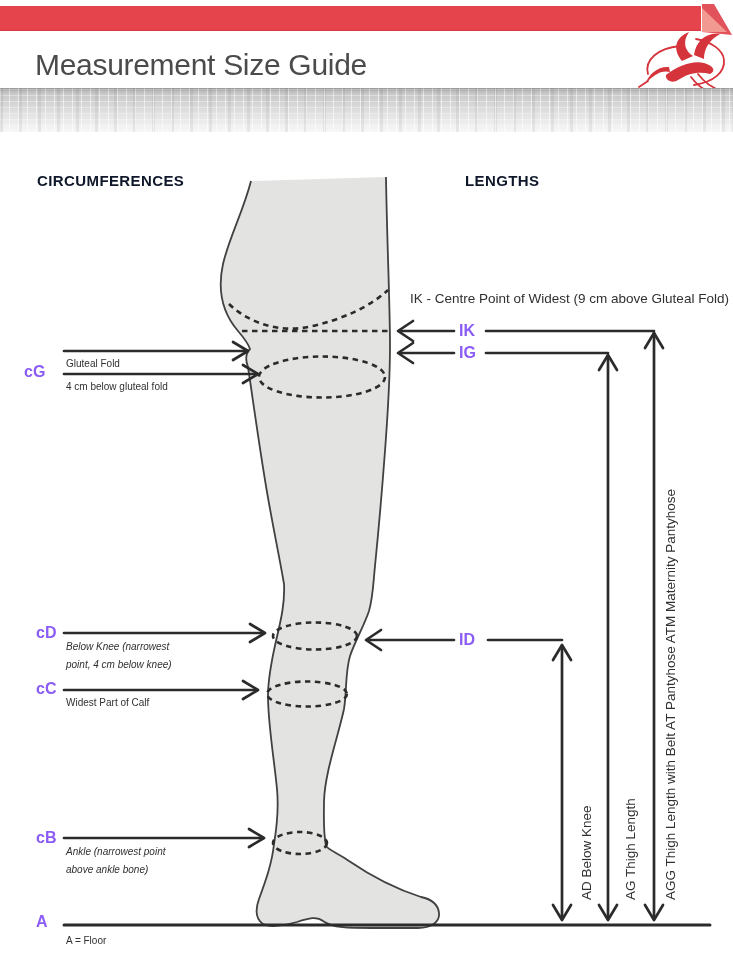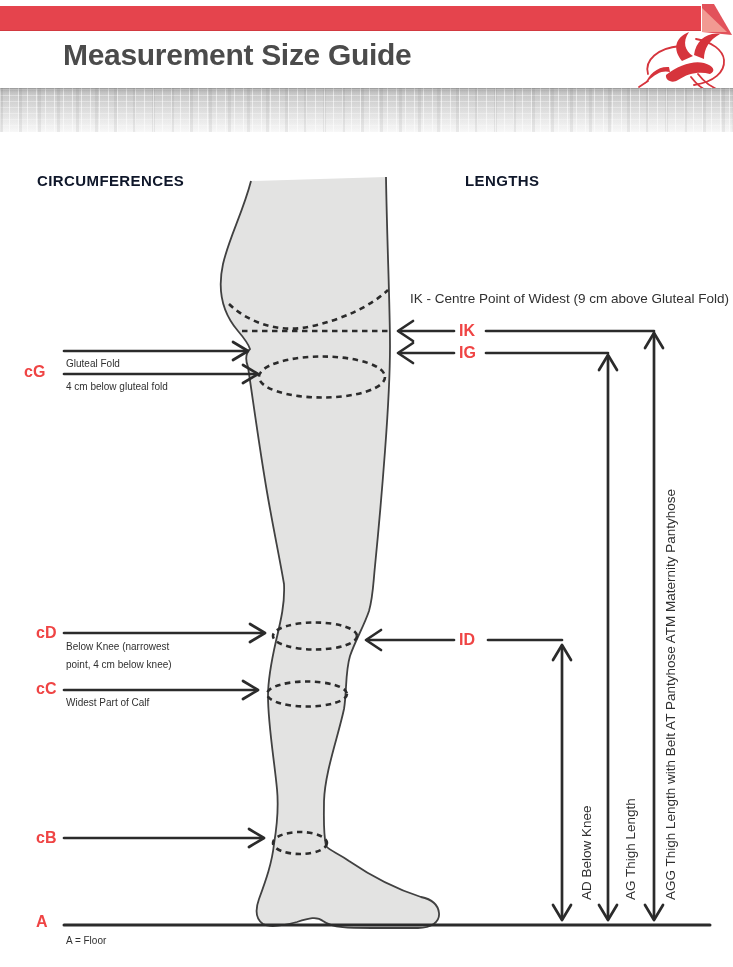--- a/index.html
+++ b/index.html
@@ -1,34 +1,34 @@
 <!DOCTYPE html>
 <html><head>
 <meta charset="utf-8">
 <style>
   html,body{margin:0;padding:0;background:#fff;}
   .page{position:relative;width:733px;height:967px;background:#fff;overflow:hidden;
         font-family:"Liberation Sans","DejaVu Sans",sans-serif;color:#333;}
   
   .red-bar{position:absolute;left:0;top:6px;width:701px;height:24px;background:#e5444d;border-bottom:1px solid #d23940;}
   .fold{position:absolute;left:701px;top:3px;}
-  .title{position:absolute;left:35px;top:38px;font-size:30px;font-weight:700;color:#4b4b4b;letter-spacing:-0.3px;margin-left:28px;}
+  .title{position:absolute;left:35px;top:48px;font-size:30px;font-weight:400;color:#4b4b4b;letter-spacing:-0.3px;}
   .logo{position:absolute;left:636px;top:30px;}
   .band{position:absolute;left:0;top:88px;width:733px;height:44px;
     background:
       repeating-linear-gradient(90deg, rgba(255,255,255,.55) 0 1px, rgba(0,0,0,0) 1px 9px),
       repeating-linear-gradient(90deg, rgba(150,150,150,.20) 0 3px, rgba(205,205,205,.12) 3px 19px),
       repeating-linear-gradient(0deg, rgba(255,255,255,.40) 0 1px, rgba(0,0,0,0) 1px 6px),
       linear-gradient(180deg,#bfbfbf 0,#d6d6d6 35%,#ececec 70%,#fdfdfd 100%);
     box-shadow:inset 0 3px 4px -2px rgba(90,90,90,.55);}
   
   .diagram{position:absolute;left:0;top:0;width:733px;height:967px;}
   .lbl{position:absolute;font-size:10px;line-height:17.5px;color:#303030;white-space:nowrap;}
-  .lbl .ln{display:block;}
-  .code{position:absolute;font-size:16px;font-weight:bold;color:#ef4444;white-space:nowrap;}
+  .lbl .ln{display:block;font-style:italic;}
+  .code{position:absolute;font-size:16px;font-weight:bold;color:#8b5cf6;white-space:nowrap;}
   .heading{position:absolute;font-size:15px;font-weight:bold;color:#0f172a;letter-spacing:.4px;white-space:nowrap;}
   .note{position:absolute;font-size:13.5px;line-height:16.5px;color:#303030;white-space:nowrap;}
   .rot{position:absolute;font-size:13.5px;line-height:16.5px;color:#303030;white-space:nowrap;
        transform:rotate(-90deg);transform-origin:0 0;}
 </style>
 </head>
 <body>
 
 <div class="page">
 
@@ -153,20 +153,24 @@
   <div class="code" style="left:36px;top:624px">cD</div>
   <div class="lbl" style="left:66px;top:638px">
     <span class="ln">Below Knee (narrowest</span>
     <span class="ln">point, 4 cm below knee)</span>
   </div>
 
   <div class="code" style="left:36px;top:680px">cC</div>
   <div class="lbl" style="left:66px;top:694px">Widest Part of Calf</div>
 
   <div class="code" style="left:36px;top:829px">cB</div>
+  <div class="lbl" style="left:66px;top:843px">
+    <span class="ln">Ankle (narrowest point</span>
+    <span class="ln">above ankle bone)</span>
+  </div>
 
   <div class="code" style="left:36px;top:913px">A</div>
   <div class="lbl" style="left:66px;top:932px">A = Floor</div>
 
   <div class="note" style="left:410px;top:291px">
     <span class="ln">IK - Centre Point of Widest</span>
     <span class="ln">(9 cm above Gluteal Fold)</span>
   </div>
   <div class="code" style="left:459px;top:322px">IK</div>
   <div class="code" style="left:459px;top:344px">IG</div>

